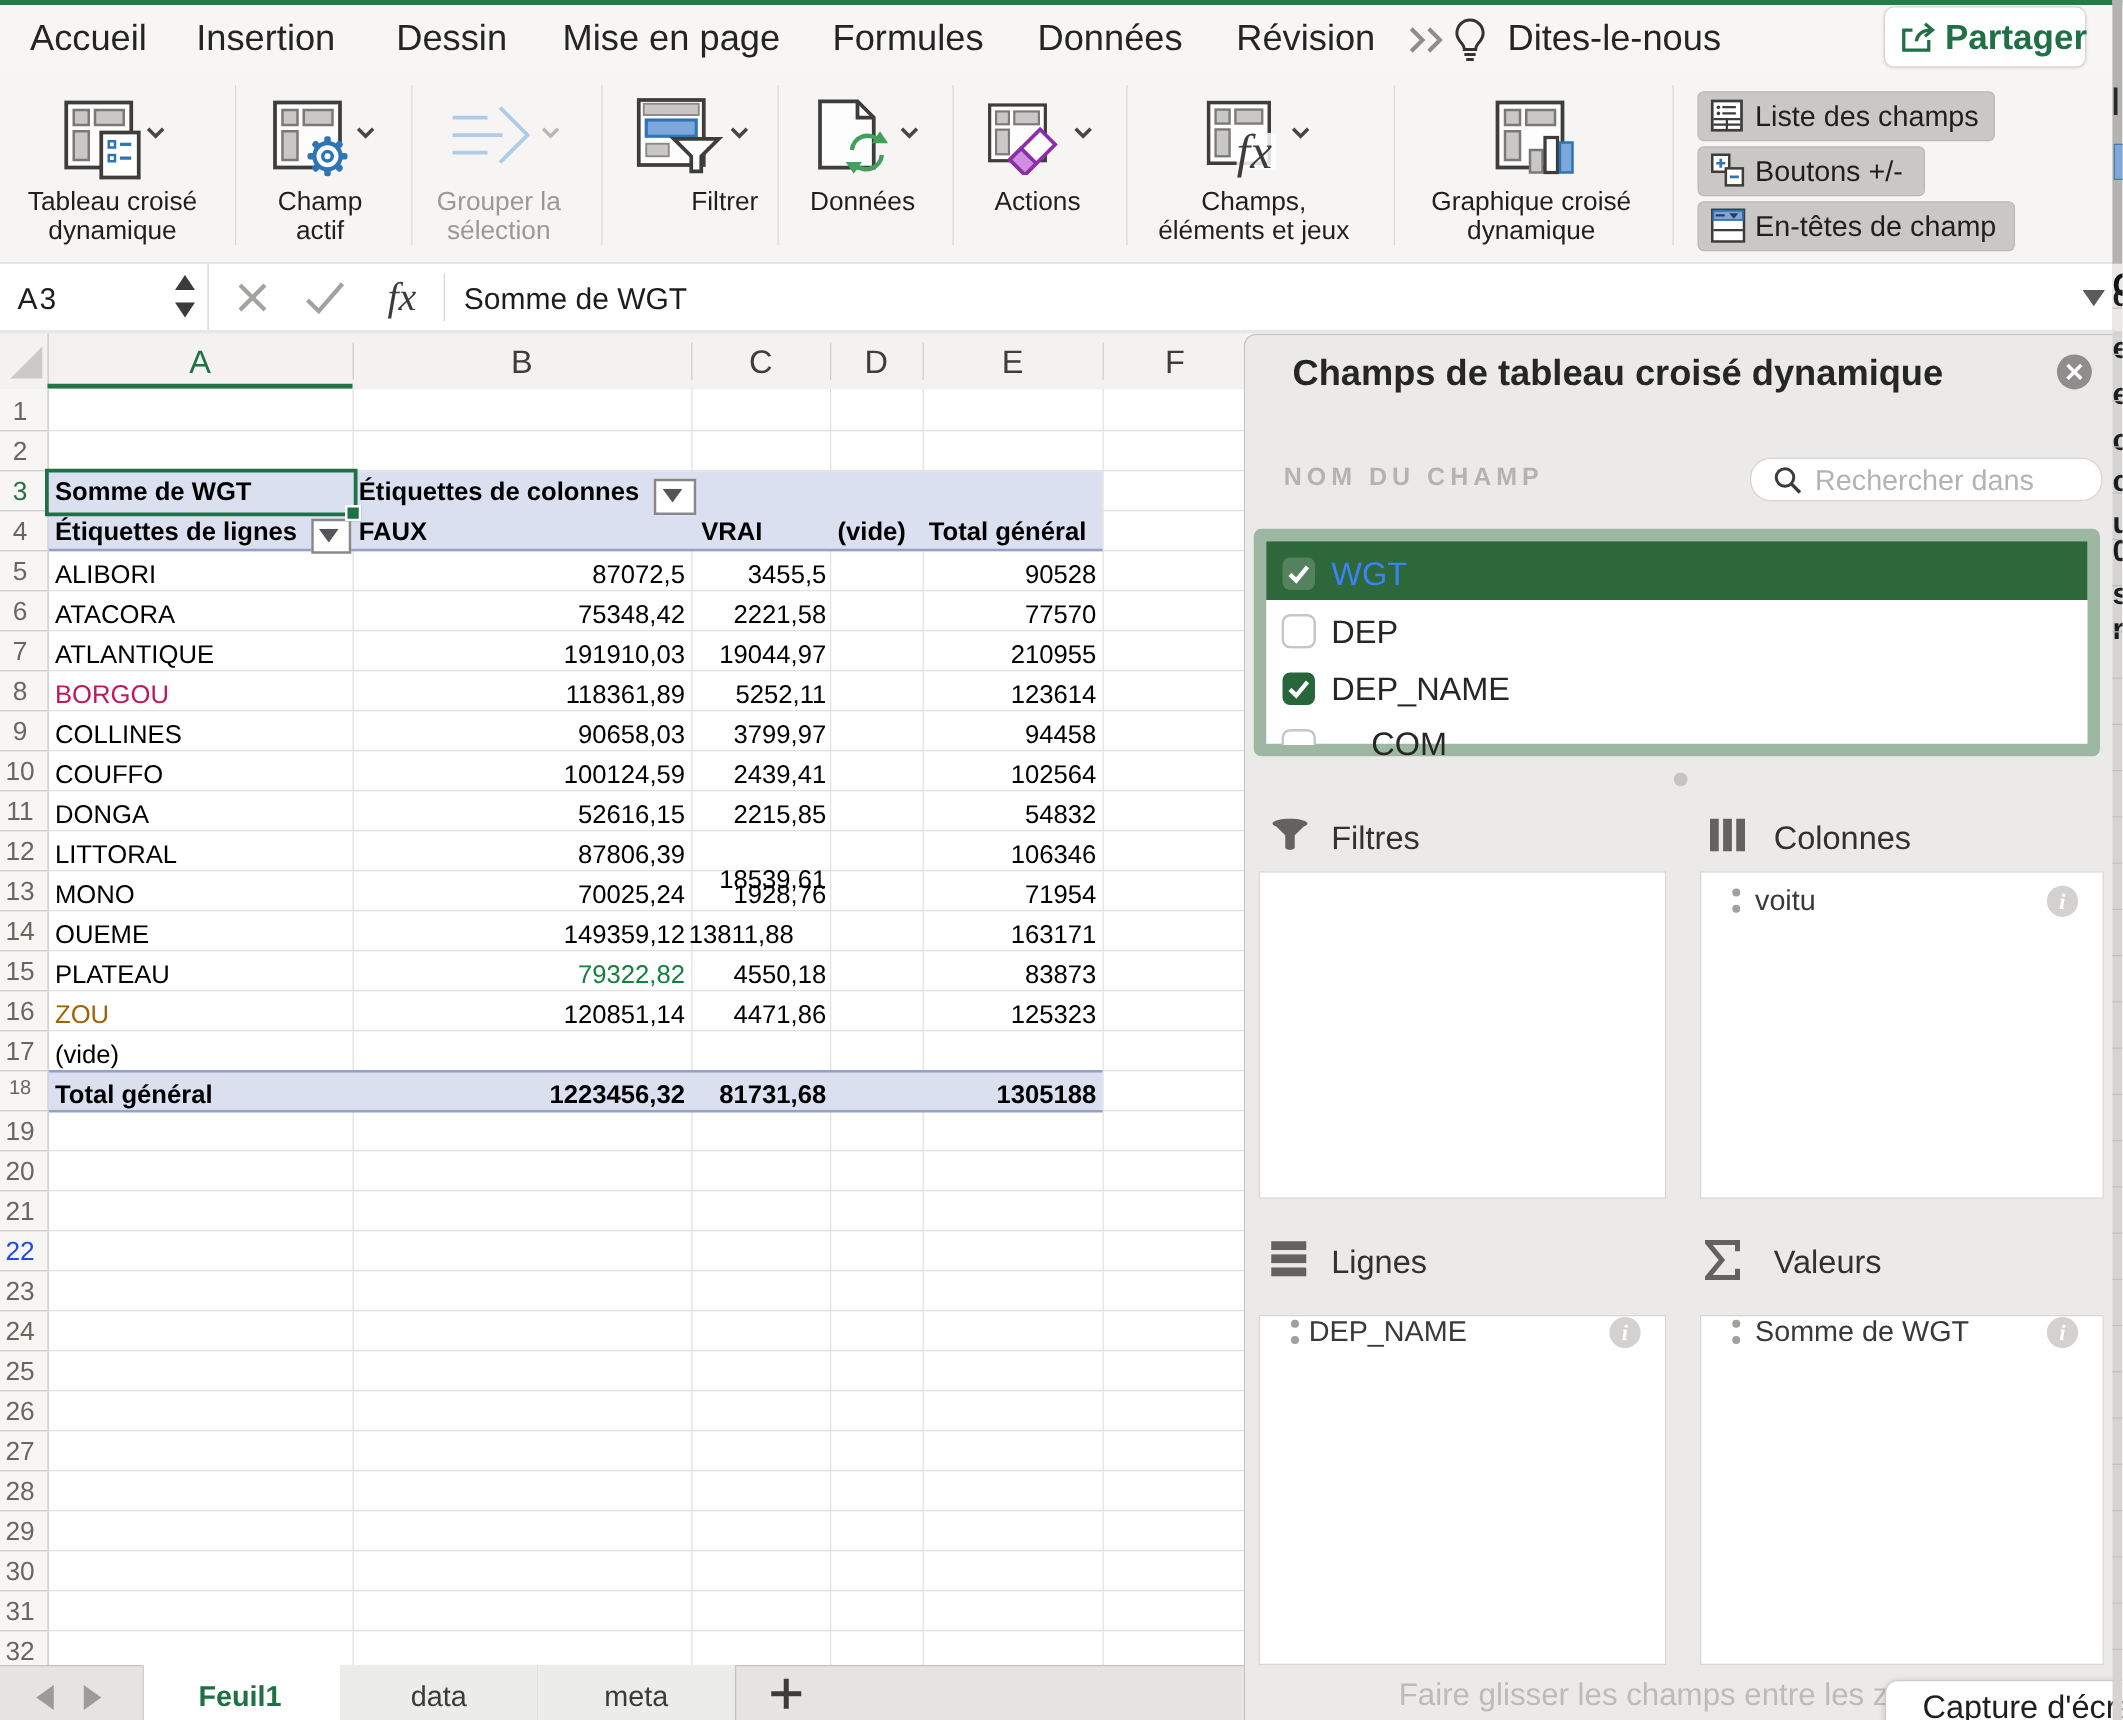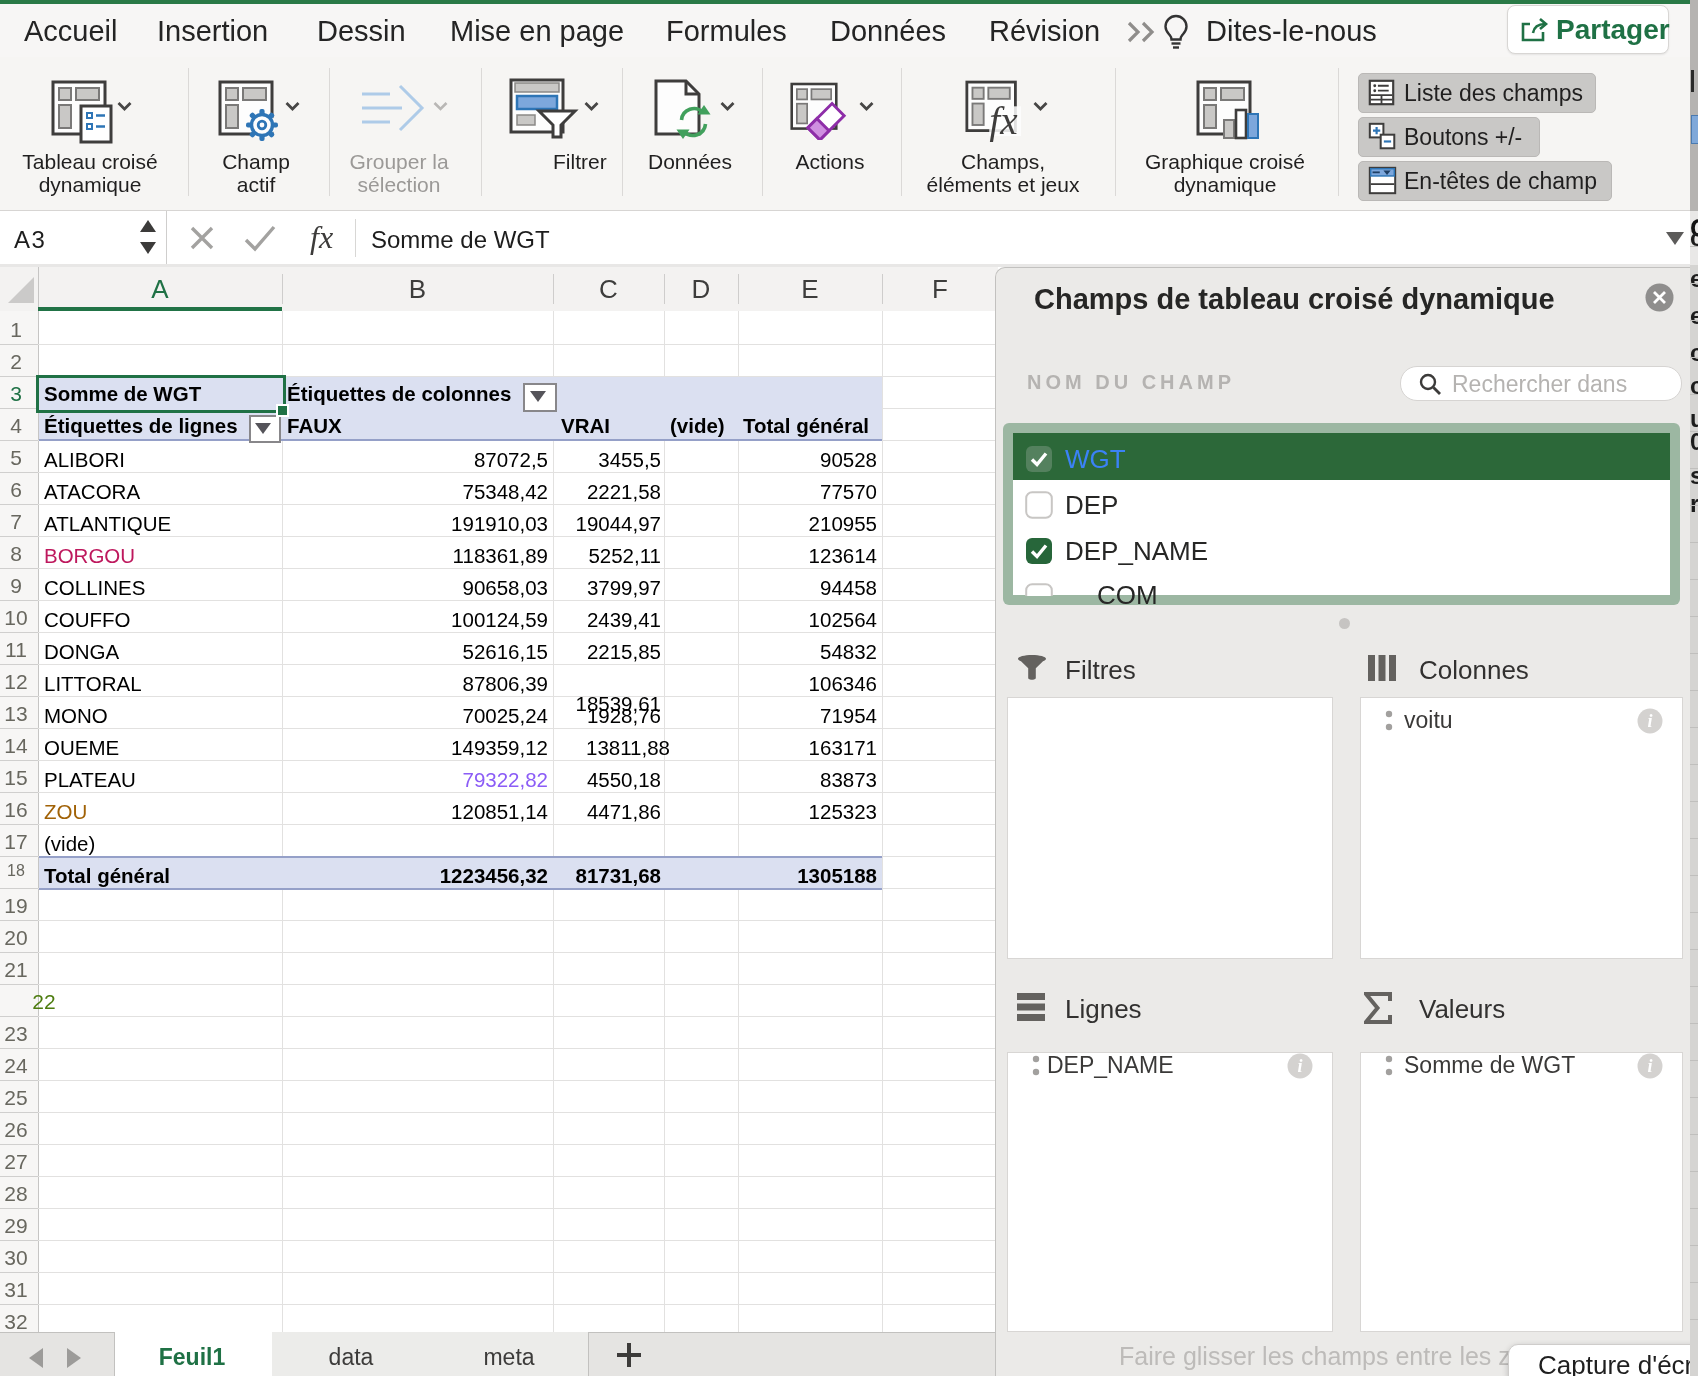--- a/index.html
+++ b/index.html
@@ -292,21 +292,21 @@
 <div class="ab" style="left:0;top:920px;width:998px;height:1px;background:#e2e1e0;"></div>
 <div class="ab txt" style="left:16px;top:894px;font-size:21px;color:#68675f;transform:translateX(-50%);">19</div>
 <div class="ab" style="left:0;top:920px;width:38px;height:1px;background:#d0cfce;"></div>
 <div class="ab" style="left:0;top:952px;width:998px;height:1px;background:#e2e1e0;"></div>
 <div class="ab txt" style="left:16px;top:926px;font-size:21px;color:#68675f;transform:translateX(-50%);">20</div>
 <div class="ab" style="left:0;top:952px;width:38px;height:1px;background:#d0cfce;"></div>
 <div class="ab" style="left:0;top:984px;width:998px;height:1px;background:#e2e1e0;"></div>
 <div class="ab txt" style="left:16px;top:958px;font-size:21px;color:#68675f;transform:translateX(-50%);">21</div>
 <div class="ab" style="left:0;top:984px;width:38px;height:1px;background:#d0cfce;"></div>
 <div class="ab" style="left:0;top:1016px;width:998px;height:1px;background:#e2e1e0;"></div>
-<div class="ab txt" style="left:16px;top:990px;font-size:21px;color:#4d7c0f;transform:translateX(-50%);margin-left:28px;">22</div>
+<div class="ab txt" style="left:16px;top:990px;font-size:21px;color:#1d4ed8;transform:translateX(-50%);">22</div>
 <div class="ab" style="left:0;top:1016px;width:38px;height:1px;background:#d0cfce;"></div>
 <div class="ab" style="left:0;top:1048px;width:998px;height:1px;background:#e2e1e0;"></div>
 <div class="ab txt" style="left:16px;top:1022px;font-size:21px;color:#68675f;transform:translateX(-50%);">23</div>
 <div class="ab" style="left:0;top:1048px;width:38px;height:1px;background:#d0cfce;"></div>
 <div class="ab" style="left:0;top:1080px;width:998px;height:1px;background:#e2e1e0;"></div>
 <div class="ab txt" style="left:16px;top:1054px;font-size:21px;color:#68675f;transform:translateX(-50%);">24</div>
 <div class="ab" style="left:0;top:1080px;width:38px;height:1px;background:#d0cfce;"></div>
 <div class="ab" style="left:0;top:1112px;width:998px;height:1px;background:#e2e1e0;"></div>
 <div class="ab txt" style="left:16px;top:1086px;font-size:21px;color:#68675f;transform:translateX(-50%);">25</div>
 <div class="ab" style="left:0;top:1112px;width:38px;height:1px;background:#d0cfce;"></div>
@@ -388,24 +388,24 @@
 <div class="ab txt" style="left:44px;top:672px;font-size:20.5px;color:#000;">LITTORAL</div>
 <div class="ab txt" style="left:548px;top:672px;font-size:20.5px;color:#000;transform:translateX(-100%);">87806,39</div>
 <div class="ab txt" style="left:661px;top:672px;font-size:20.5px;color:#000;transform:translateX(-100%);margin-top:20px;">18539,61</div>
 <div class="ab txt" style="left:877px;top:672px;font-size:20.5px;color:#000;transform:translateX(-100%);">106346</div>
 <div class="ab txt" style="left:44px;top:704px;font-size:20.5px;color:#000;">MONO</div>
 <div class="ab txt" style="left:548px;top:704px;font-size:20.5px;color:#000;transform:translateX(-100%);">70025,24</div>
 <div class="ab txt" style="left:661px;top:704px;font-size:20.5px;color:#000;transform:translateX(-100%);">1928,76</div>
 <div class="ab txt" style="left:877px;top:704px;font-size:20.5px;color:#000;transform:translateX(-100%);">71954</div>
 <div class="ab txt" style="left:44px;top:736px;font-size:20.5px;color:#000;">OUEME</div>
 <div class="ab txt" style="left:548px;top:736px;font-size:20.5px;color:#000;transform:translateX(-100%);">149359,12</div>
-<div class="ab txt" style="left:670px;top:736px;font-size:20.5px;color:#000;transform:translateX(-100%);">13811,88</div>
+<div class="ab txt" style="left:635px;top:736px;font-size:20.5px;color:#000;transform:translateX(-100%);">13811,88</div>
 <div class="ab txt" style="left:877px;top:736px;font-size:20.5px;color:#000;transform:translateX(-100%);">163171</div>
 <div class="ab txt" style="left:44px;top:768px;font-size:20.5px;color:#000;">PLATEAU</div>
-<div class="ab txt" style="left:548px;top:768px;font-size:20.5px;color:#8b5cf6;transform:translateX(-100%);">79322,82</div>
+<div class="ab txt" style="left:548px;top:768px;font-size:20.5px;color:#15803d;transform:translateX(-100%);">79322,82</div>
 <div class="ab txt" style="left:661px;top:768px;font-size:20.5px;color:#000;transform:translateX(-100%);">4550,18</div>
 <div class="ab txt" style="left:877px;top:768px;font-size:20.5px;color:#000;transform:translateX(-100%);">83873</div>
 <div class="ab txt" style="left:44px;top:800px;font-size:20.5px;color:#a16207;">ZOU</div>
 <div class="ab txt" style="left:548px;top:800px;font-size:20.5px;color:#000;transform:translateX(-100%);">120851,14</div>
 <div class="ab txt" style="left:661px;top:800px;font-size:20.5px;color:#000;transform:translateX(-100%);">4471,86</div>
 <div class="ab txt" style="left:877px;top:800px;font-size:20.5px;color:#000;transform:translateX(-100%);">125323</div>
 <div class="ab txt" style="left:44px;top:832px;font-size:20.5px;color:#000;">(vide)</div>
 <div class="ab txt" style="left:44px;top:864px;font-size:20.5px;color:#000;font-weight:700;">Total général</div>
 <div class="ab txt" style="left:548px;top:864px;font-size:20.5px;color:#000;font-weight:700;transform:translateX(-100%);">1223456,32</div>
 <div class="ab txt" style="left:661px;top:864px;font-size:20.5px;color:#000;font-weight:700;transform:translateX(-100%);">81731,68</div>

